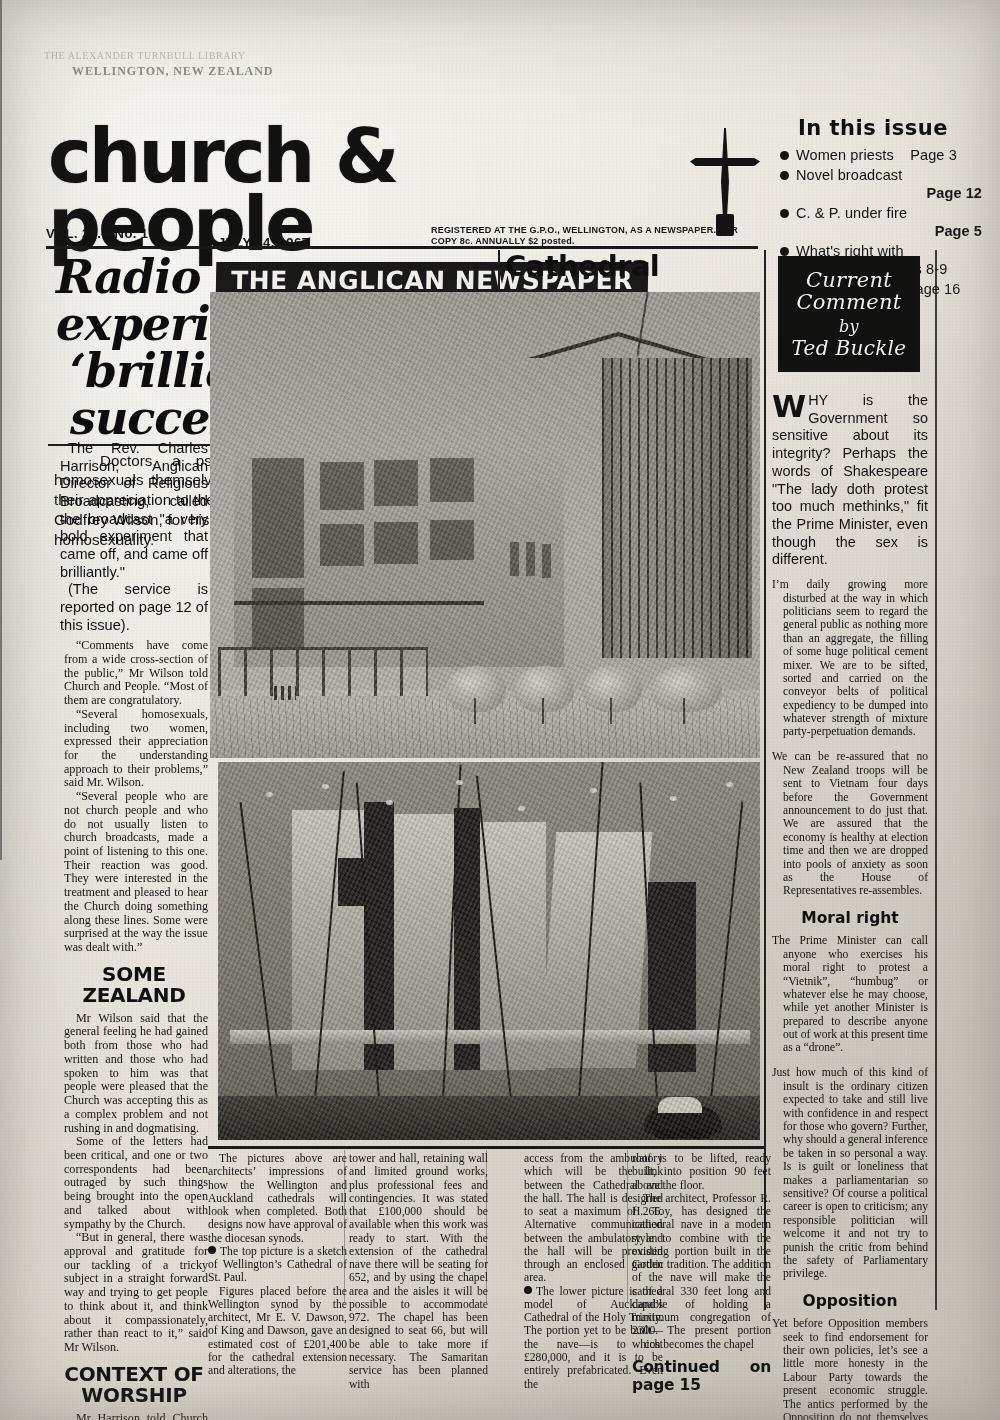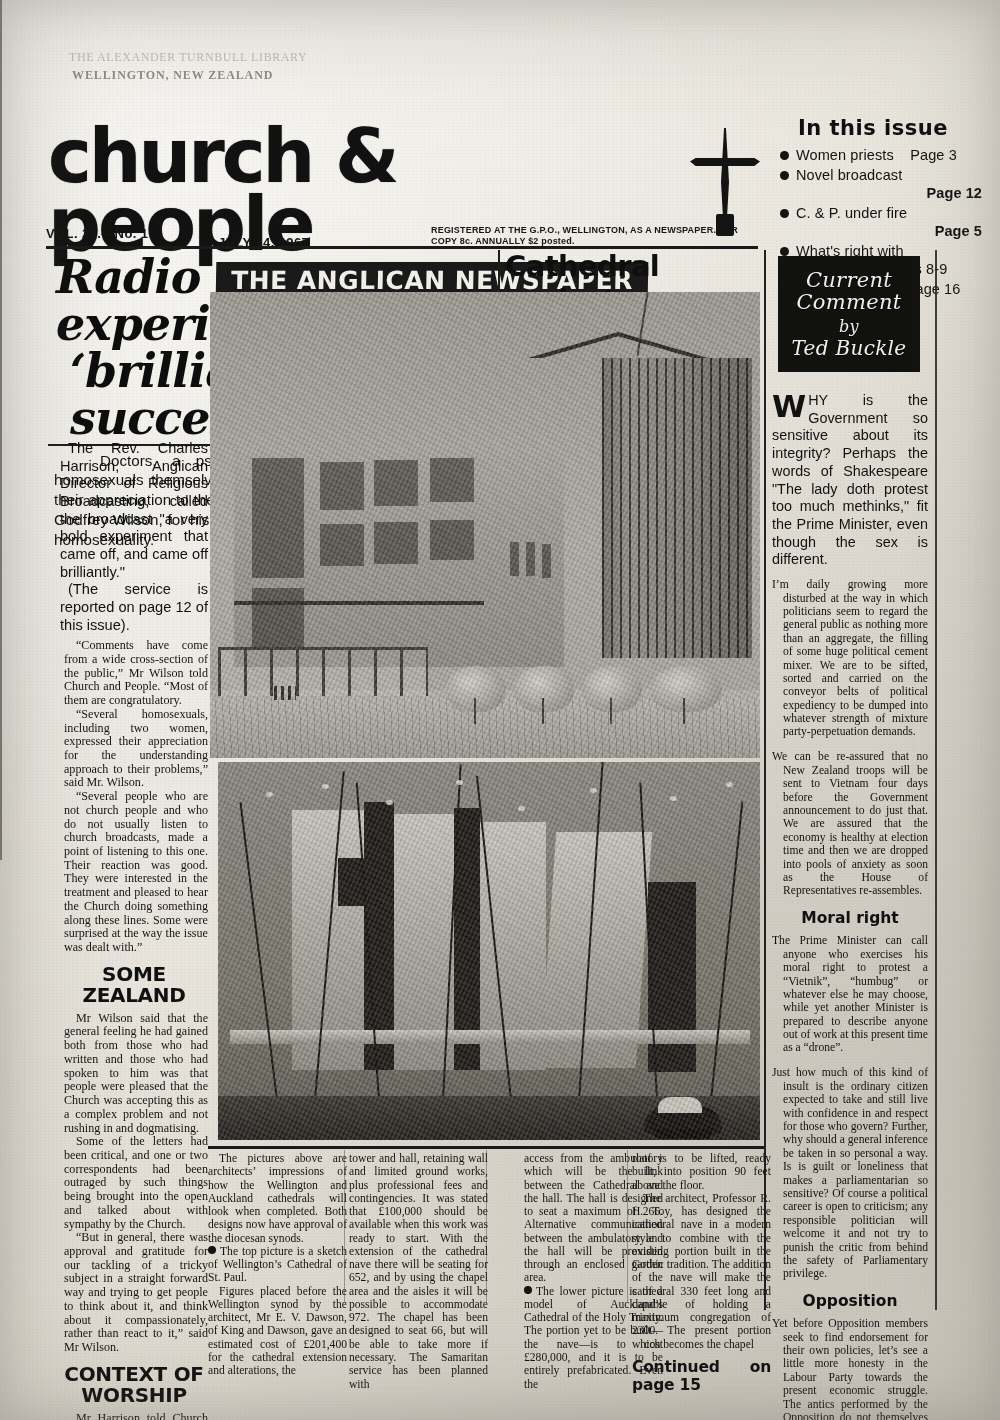--- a/index.html
+++ b/index.html
@@ -16,21 +16,21 @@
   .grain{position:absolute;inset:0;pointer-events:none;opacity:.30;
     background-image:
       repeating-linear-gradient(0deg, rgba(0,0,0,.05) 0 1px, rgba(0,0,0,0) 1px 3px),
       repeating-linear-gradient(90deg, rgba(0,0,0,.04) 0 1px, rgba(0,0,0,0) 1px 4px);}
   .vig{position:absolute;inset:0;pointer-events:none;
     box-shadow: inset 0 0 120px rgba(90,85,75,.30), inset 0 0 40px rgba(90,85,75,.18);}
 
   
   .stamp{position:absolute;left:44px;top:50px;color:#6d6a62;
     font-family:"Liberation Serif",serif;letter-spacing:.6px;}
-  .stamp .l1{font-size:12px;opacity:.40;filter:blur(.35px);margin-left:25px;}
+  .stamp .l1{font-size:10px;opacity:.40;filter:blur(.35px);}
   .stamp .l2{font-size:12px;opacity:.75;margin-left:28px;margin-top:3px;font-weight:bold;letter-spacing:.9px;}
 
   
   .masthead{position:absolute;left:48px;top:122px;width:620px;}
   .mh-title{
     font-family:"DejaVu Sans",sans-serif;font-weight:bold;font-size:74px;
     letter-spacing:-3px;line-height:.92;color:#121212;
     text-shadow:0 0 1px rgba(0,0,0,.5);
   }
   .mh-sub{

